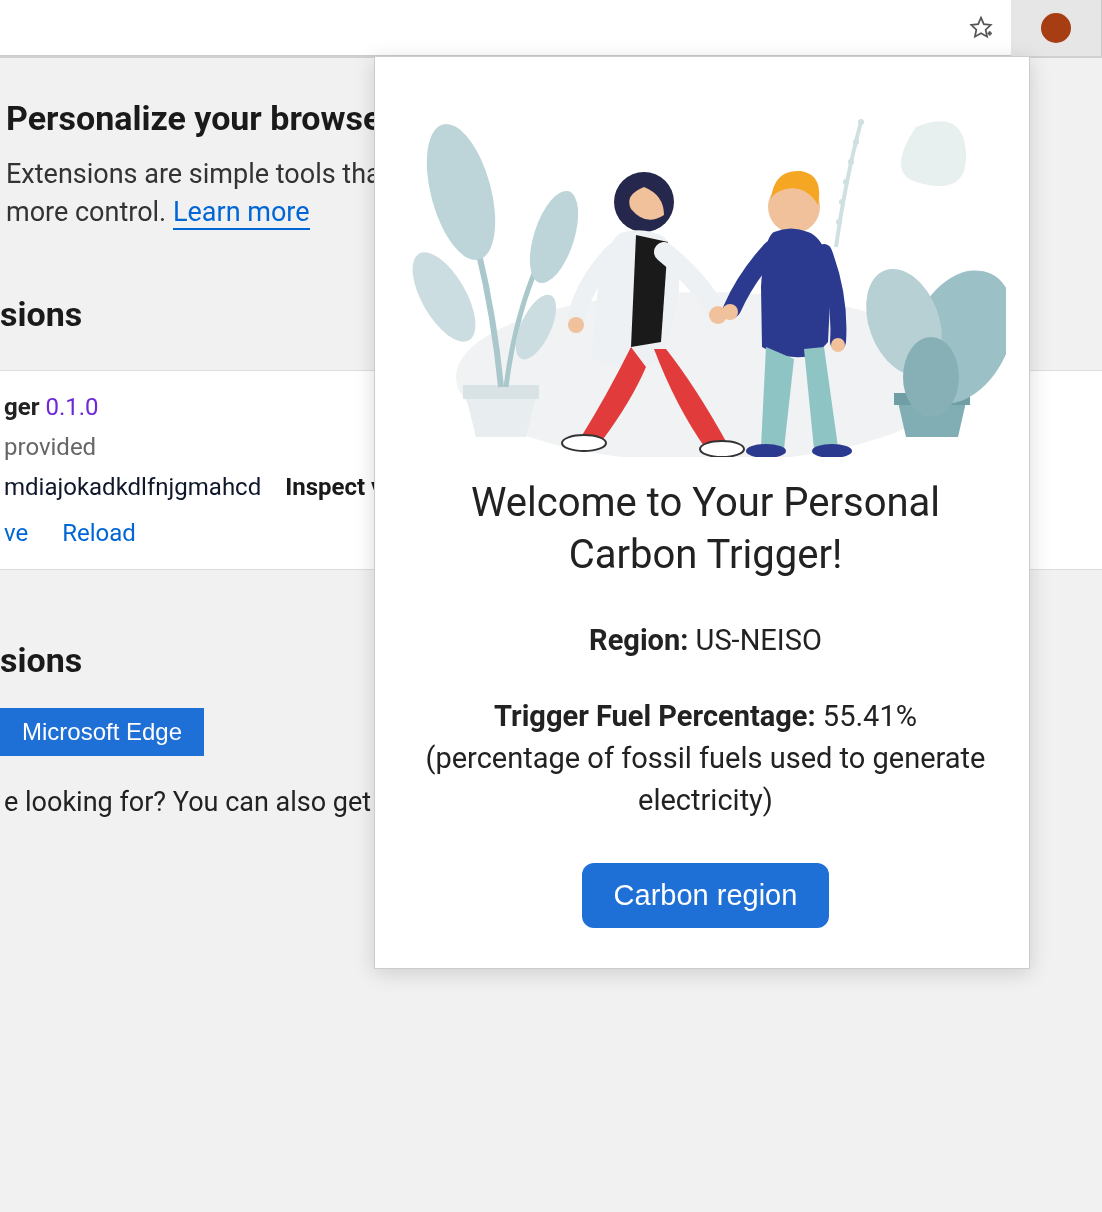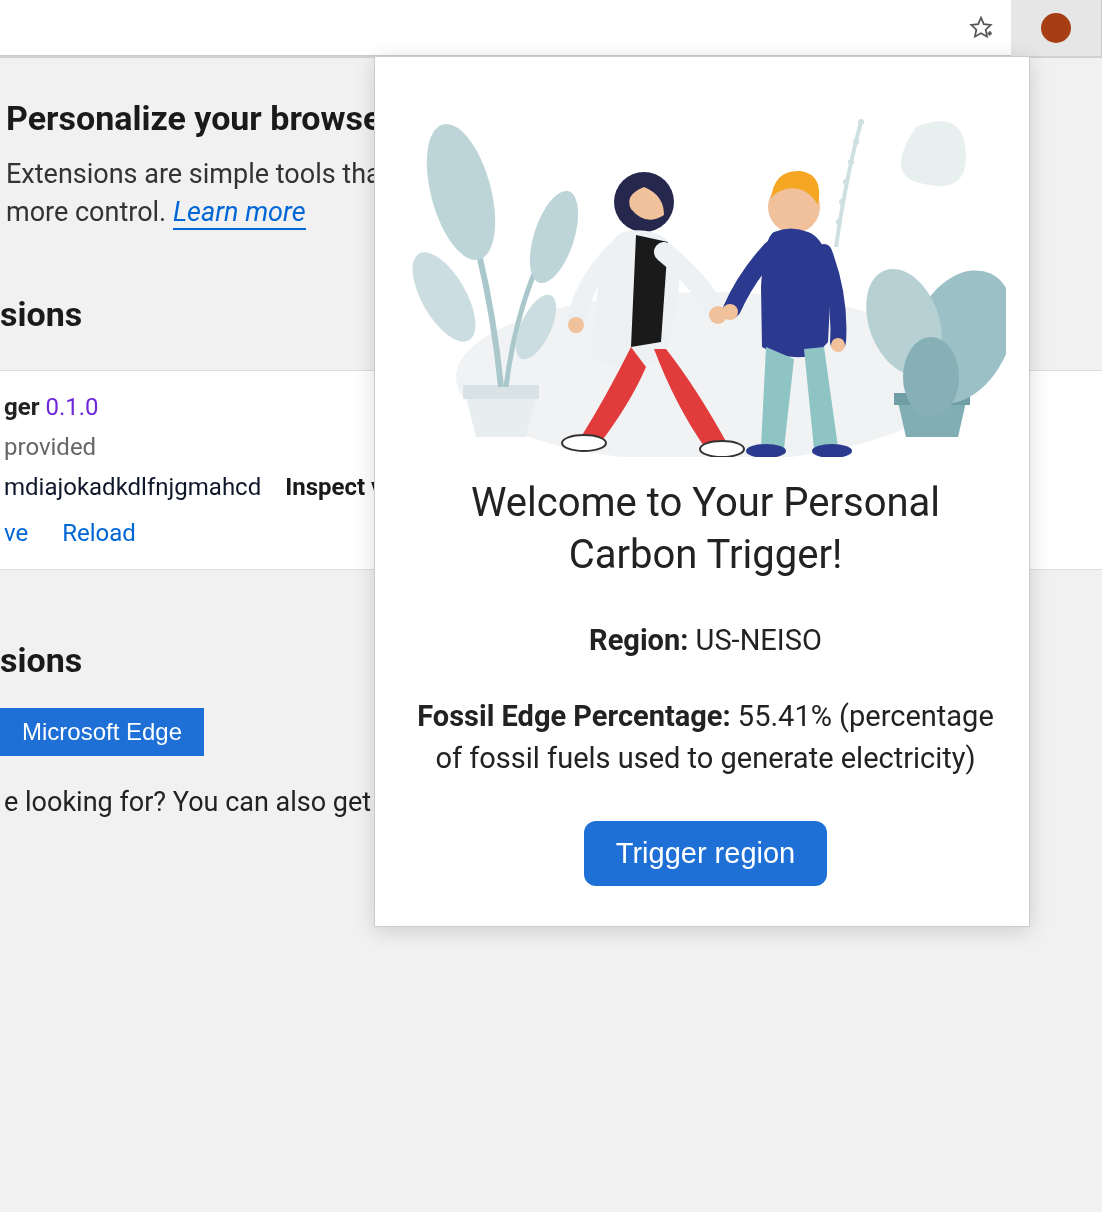--- a/index.html
+++ b/index.html
@@ -79,21 +79,20 @@
     }
     .intro-text {
       font-size: 27px;
       color: #333;
       line-height: 1.4;
     }
     .link {
       color: #0066d6;
       text-decoration: none;
       border-bottom: 2px solid #0066d6;
-      font-style: italic;
     }
     
     .section-heading {
       font-size: 34px;
       font-weight: 700;
       color: #1a1a1a;
       padding: 38px 0 18px 0;
     }
     
     .card {
@@ -349,18 +348,18 @@
   
   <h2 class="popup-title">Welcome to Your Personal Carbon Trigger!</h2>
   
   <div class="info-row">
     <span class="info-label">Region:</span>
     <span>US-NEISO</span>
   </div>
   
   
   <div class="info-row">
-    <span class="info-label">Fossil Edge Percentage:</span>
+    <span class="info-label">Trigger Fuel Percentage:</span>
     <span>55.41% (percentage of fossil fuels used to generate electricity)</span>
   </div>
   
-  <button class="change-region-btn">Trigger region</button>
+  <button class="change-region-btn">Carbon region</button>
 </div>
 
 </body></html>

